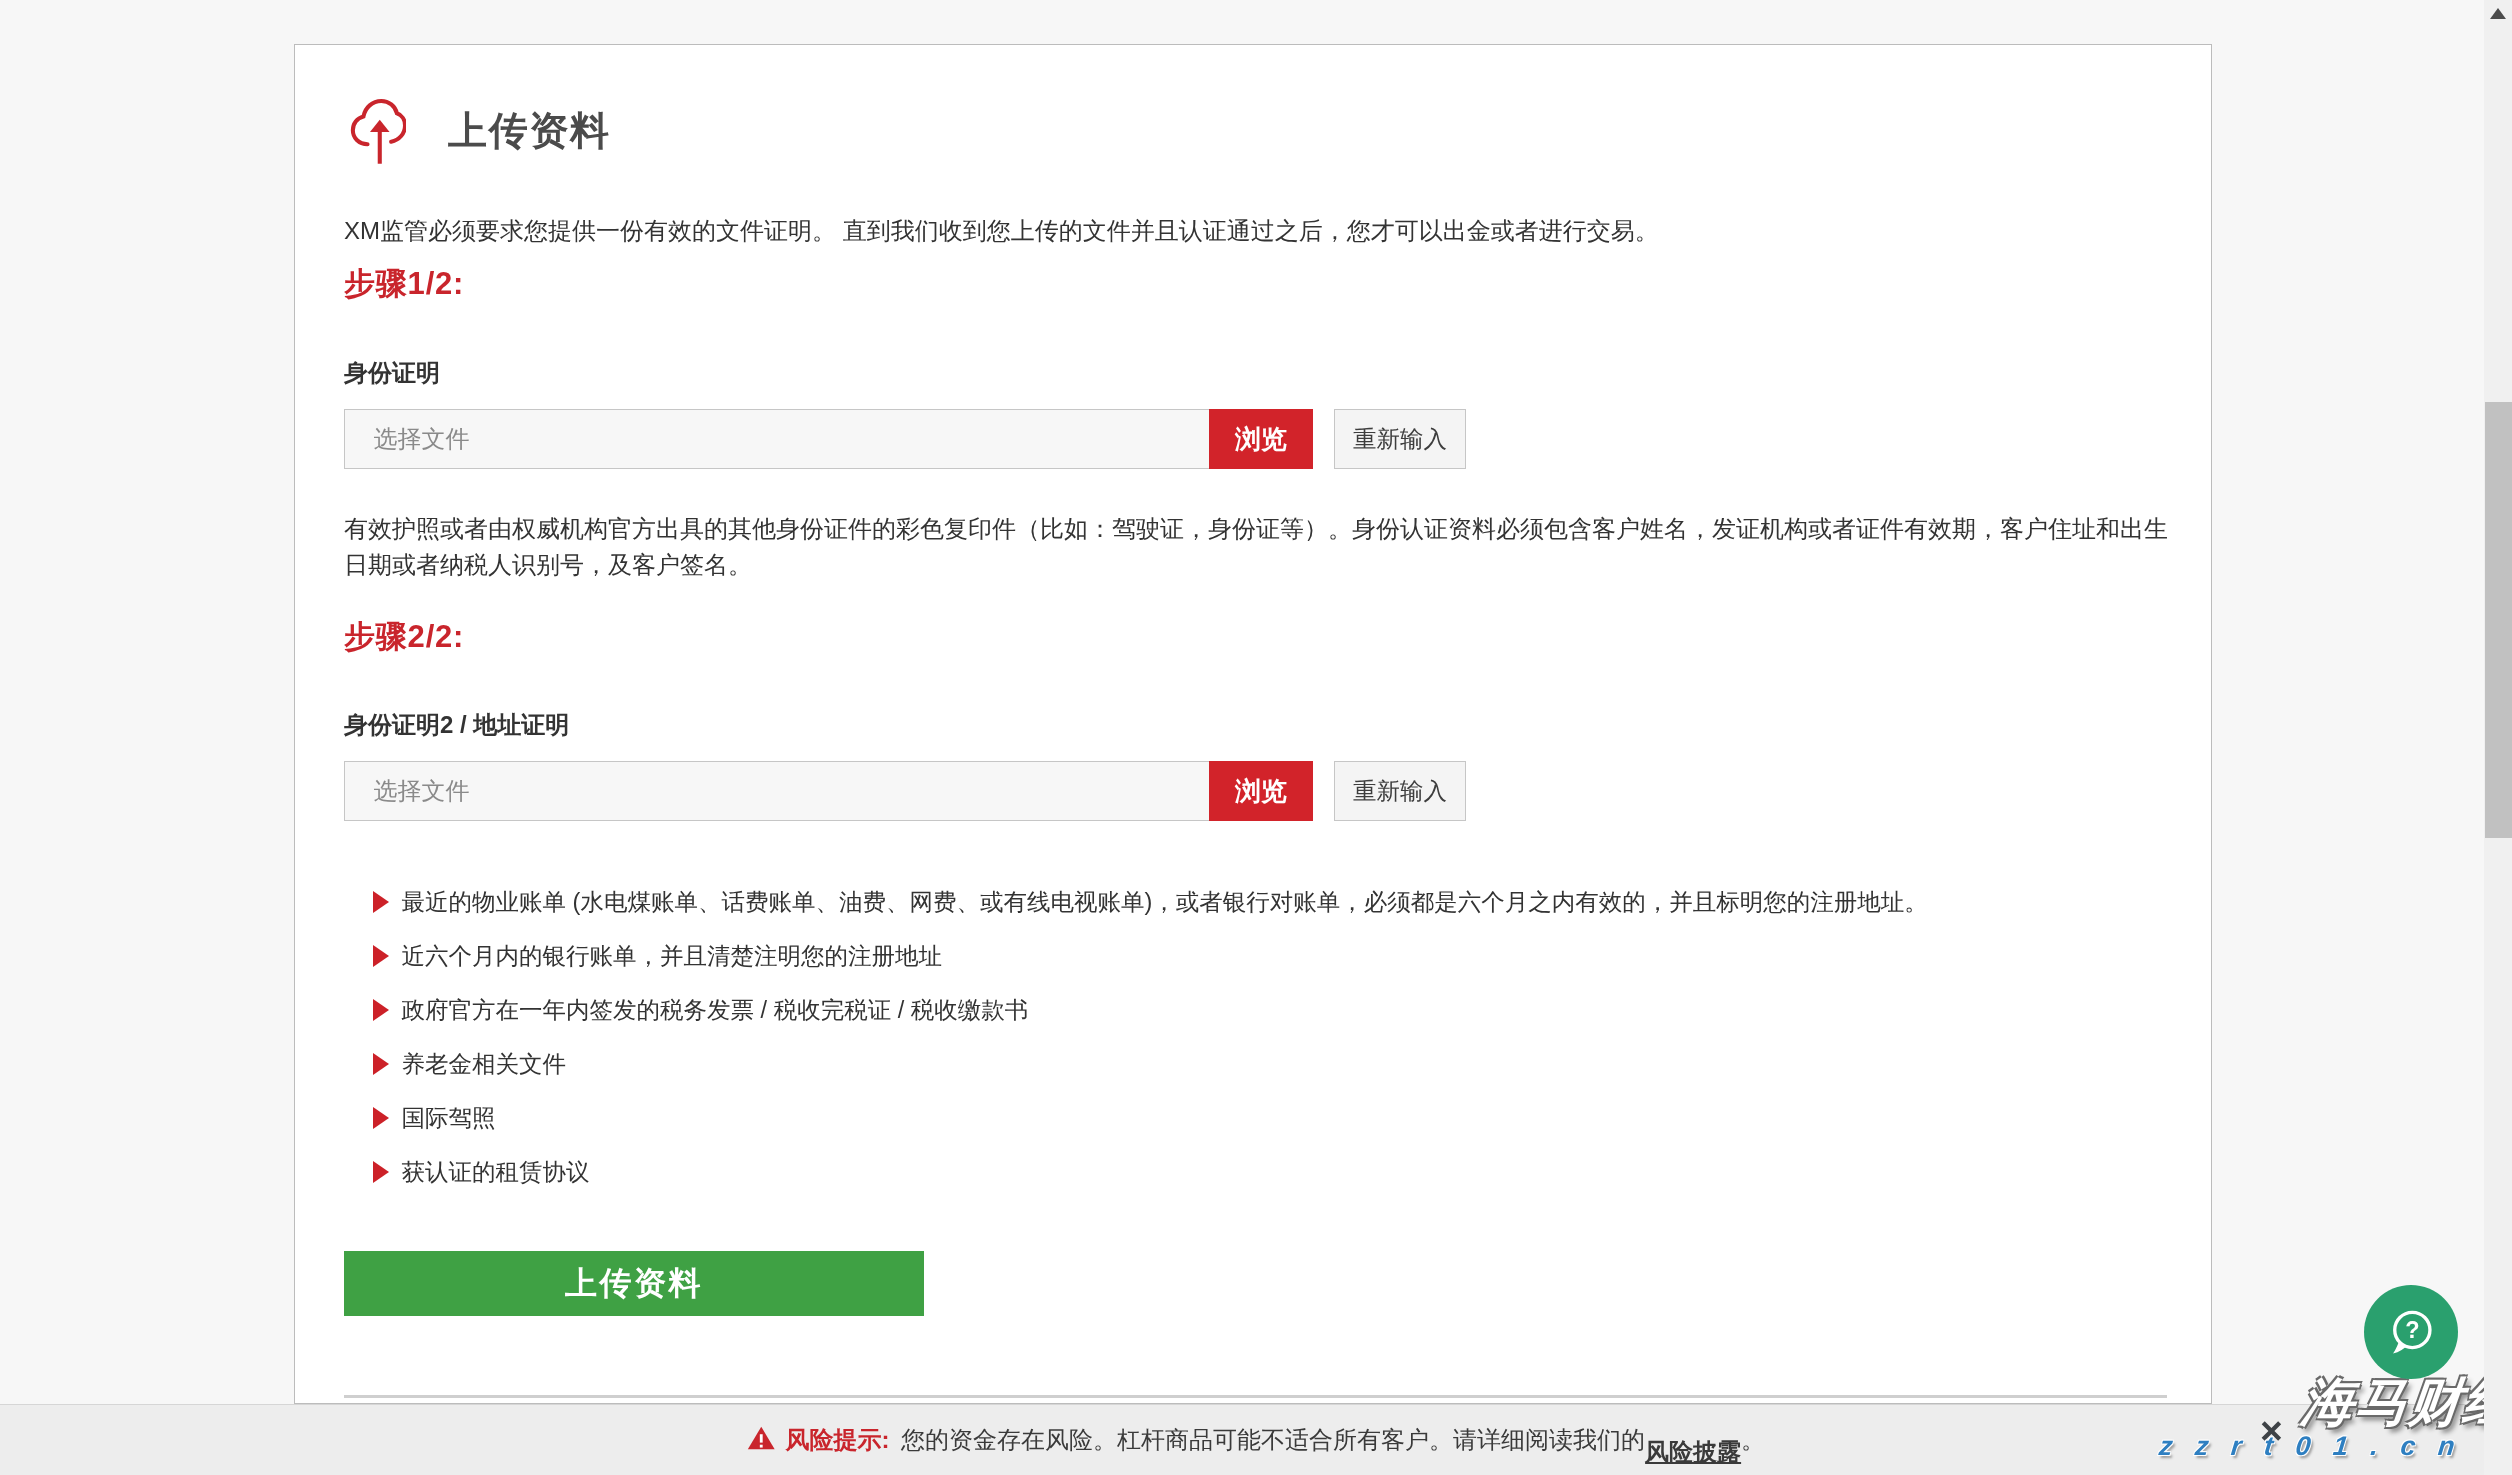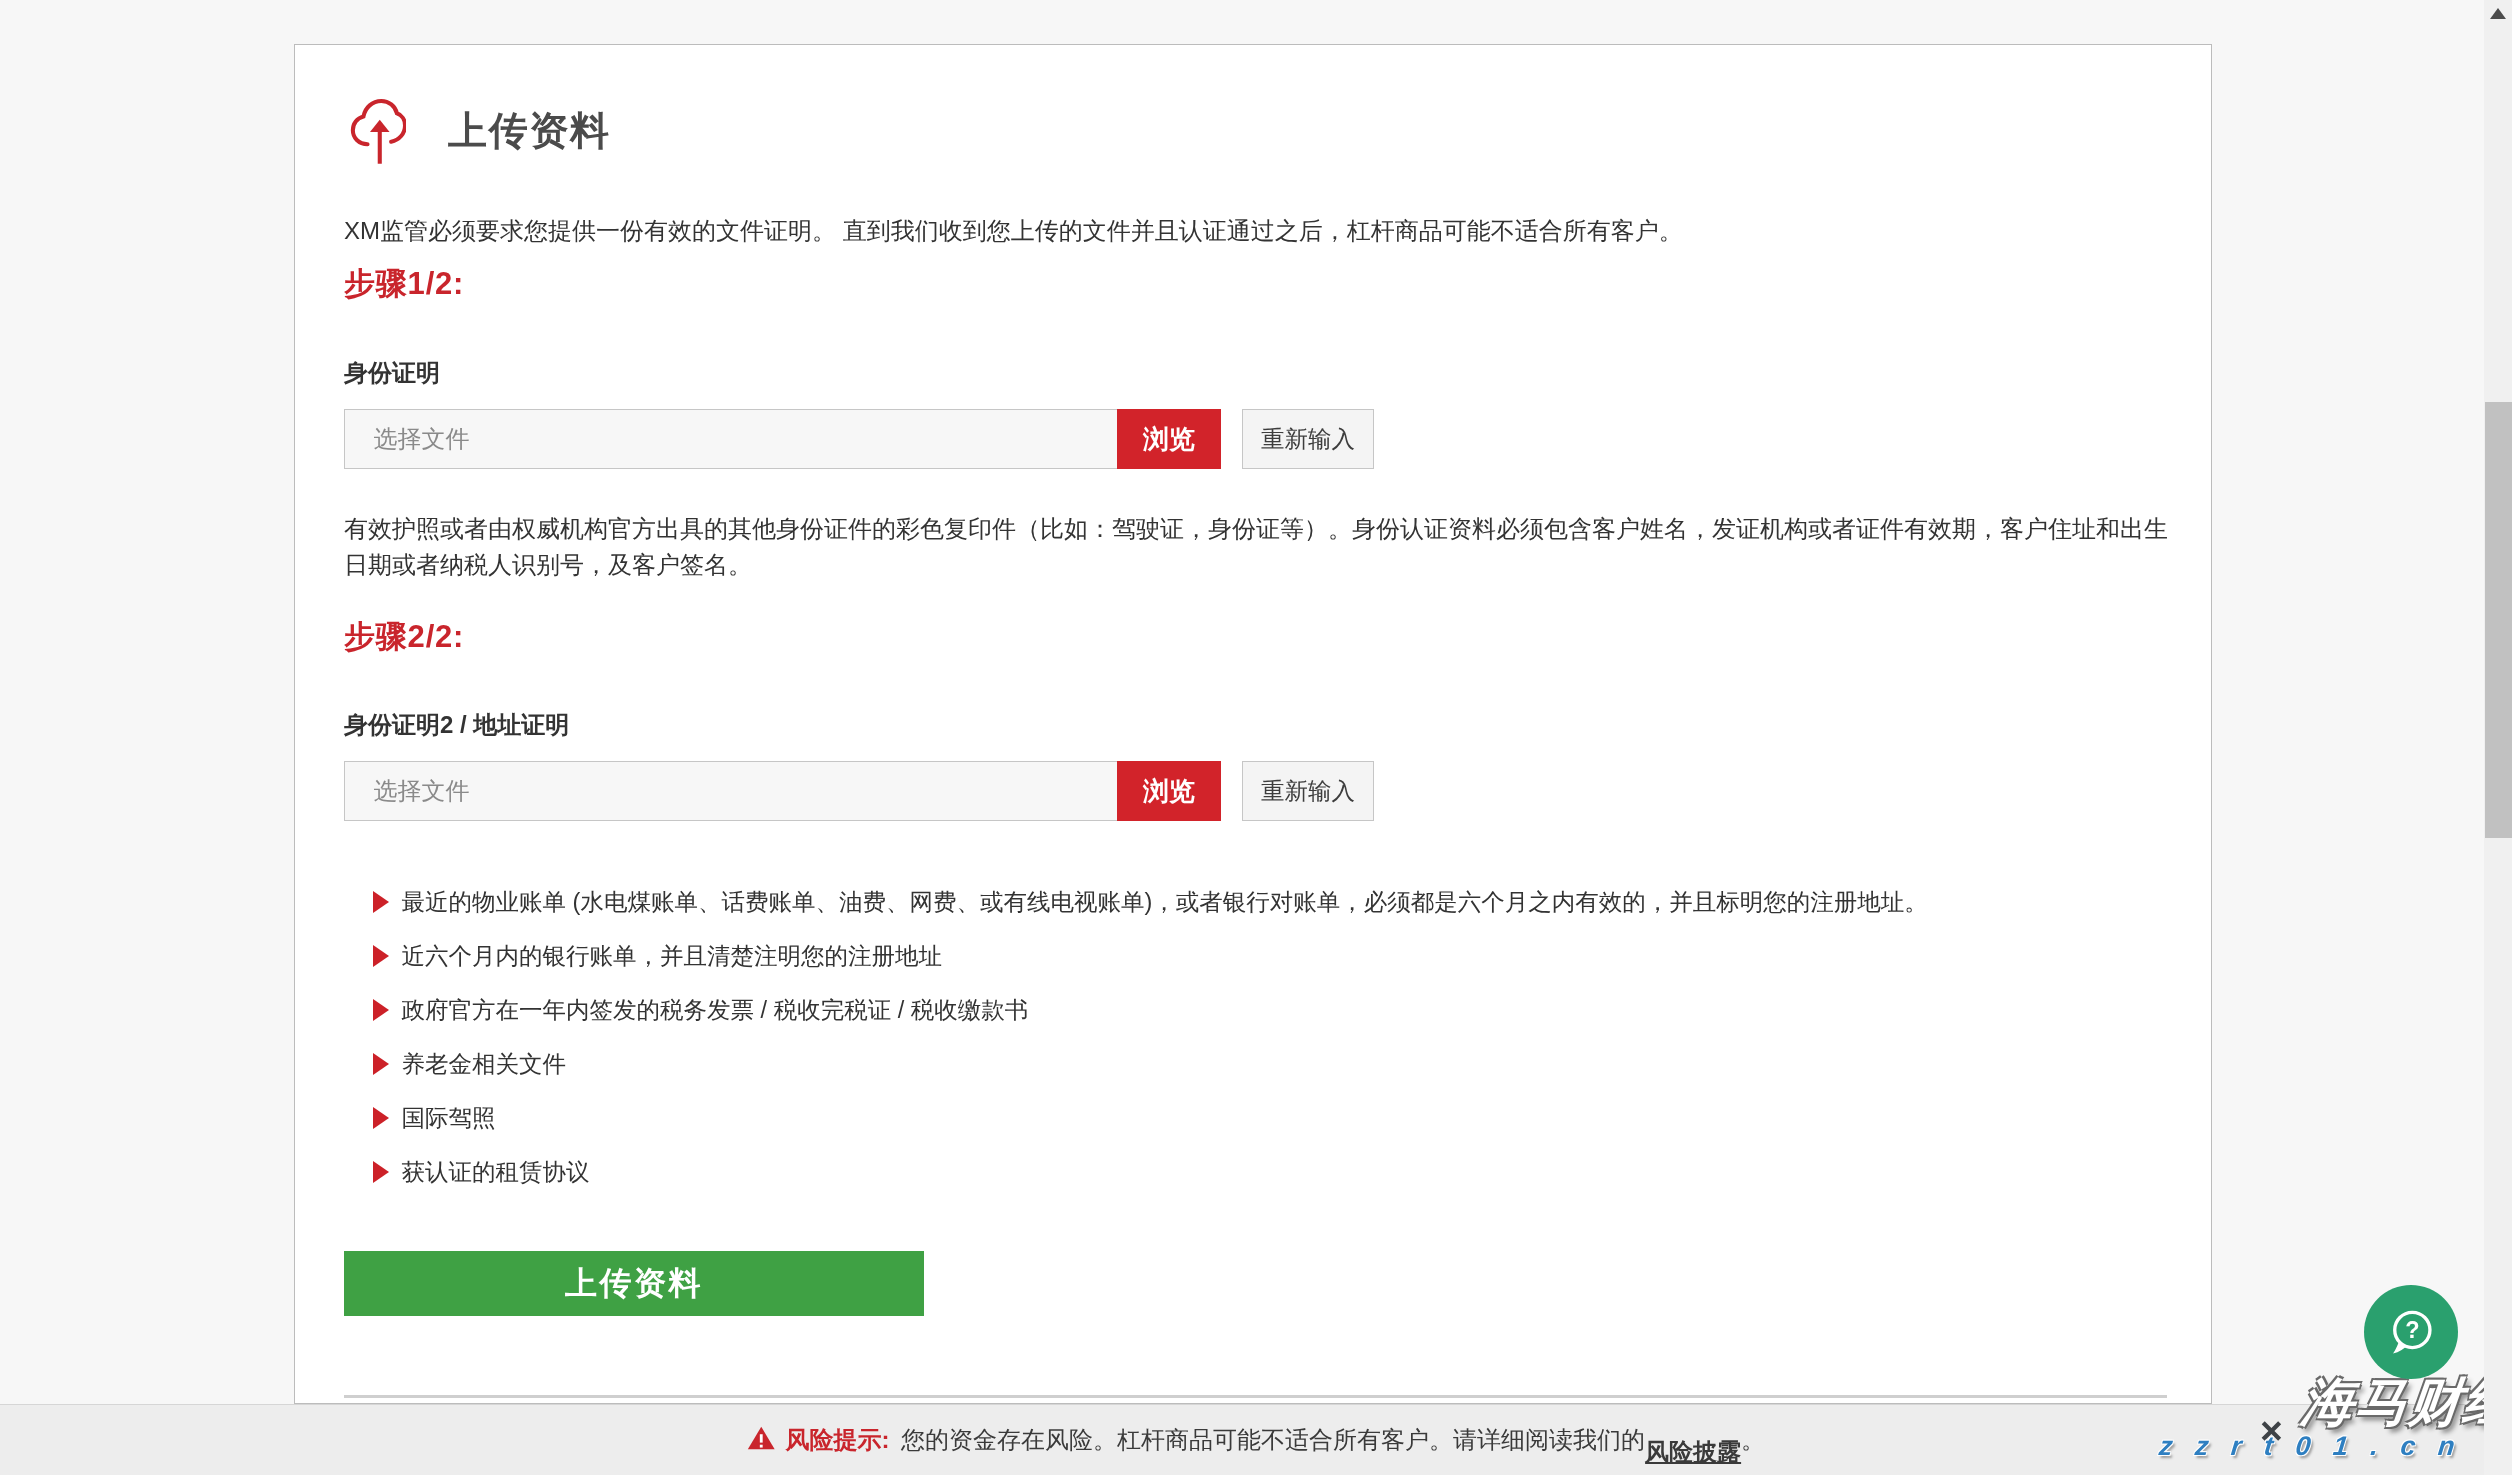--- a/index.html
+++ b/index.html
@@ -42,21 +42,21 @@
     position: absolute; left: 49px;
     font-size: 24px; font-weight: bold; color: #333;
   }
   .label1 { top: 312px; }
   .label2 { top: 664px; }
 
   .file-row { position: absolute; left: 49px; display: flex; align-items: stretch; height: 60px; }
   .row1 { top: 364px; }
   .row2 { top: 716px; }
   .file-input {
-    width: 773px; height: 60px;
+    width: 865px; height: 60px;
     background: #f7f7f7;
     border: 0.8px solid #c6c6c6; border-right: none;
     padding: 0 0 0 28.5px;
     font-size: 24px; color: #701a75;
     font-family: "Liberation Sans", sans-serif;
     outline: none;
   }
   .file-input::placeholder { color: #8a8a8a; opacity: 1; }
   .browse-btn {
     width: 104px; height: 60px;
@@ -186,21 +186,21 @@
     <span>
       <svg width="59" height="75" viewBox="0 0 72 92">
         <path d="M25 64 C14 64 7 56 7 47 C7 39 12 32 20 30 C22 19 31 11 42 11 C51 11 59 17 61 26 C67 28 71 34 71 41 C71 51 64 59 54 61" fill="none" stroke="#c9252c" stroke-width="5" stroke-linecap="round"></path>
         <polygon points="40,34 28,49 52,49" fill="#c9252c"></polygon>
         <rect x="37.5" y="46" width="5" height="42" fill="#c9252c"></rect>
       </svg>
     </span>
     <span class="card-title">上传资料</span>
   </div>
 
-  <div class="intro">XM监管必须要求您提供一份有效的文件证明。 直到我们收到您上传的文件并且认证通过之后，杠杆商品可能不适合所有客户。</div>
+  <div class="intro">XM监管必须要求您提供一份有效的文件证明。 直到我们收到您上传的文件并且认证通过之后，您才可以出金或者进行交易。</div>
 
   <div class="step-heading step1-heading">步骤1/2:</div>
 
   <div class="doc-label label1">身份证明</div>
 
   <div class="file-row row1">
     <input class="file-input" type="text" readonly="" placeholder="选择文件" style="">
     <button class="browse-btn">浏览</button>
     <button class="reset-btn">重新输入</button>
   </div>

